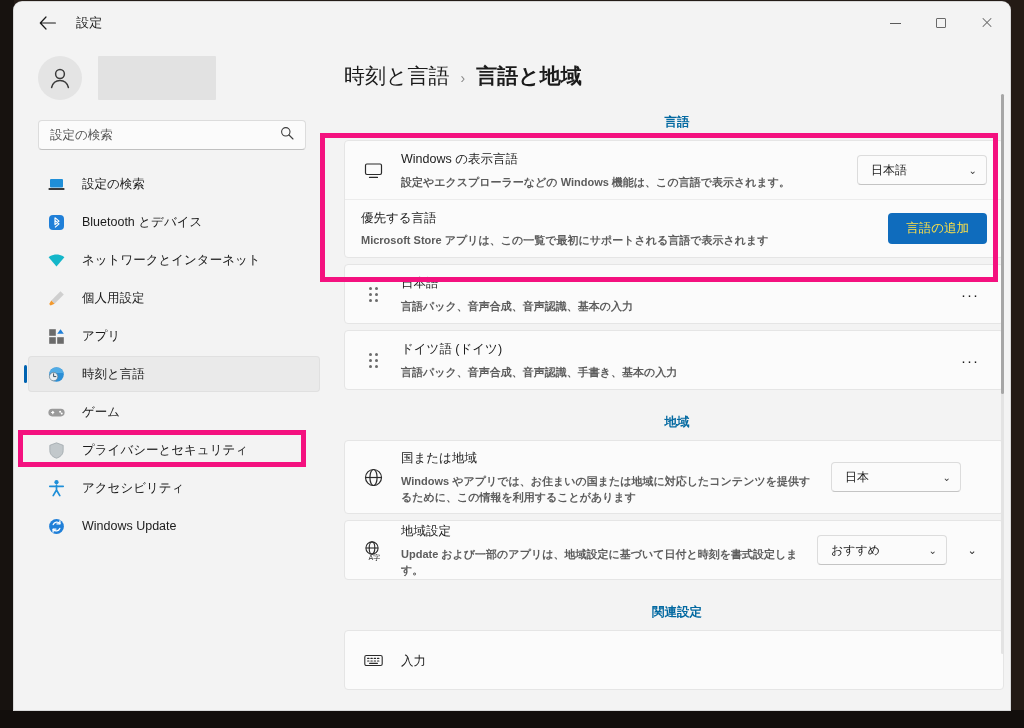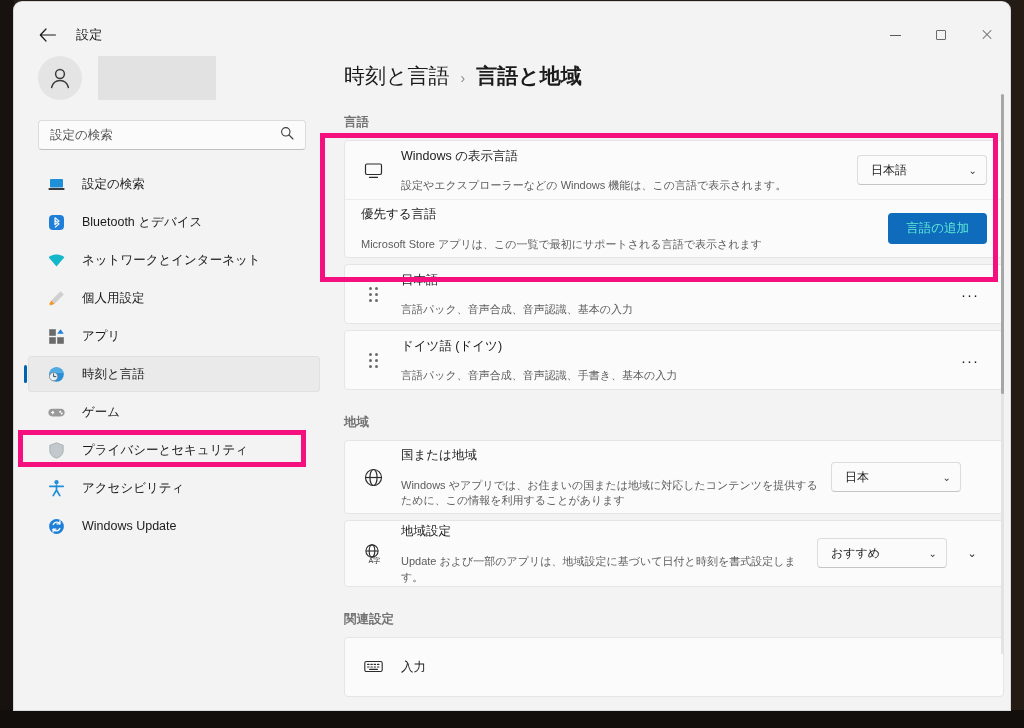--- a/index.html
+++ b/index.html
@@ -24,21 +24,21 @@
     left: 14px; top: 2px;
     width: 996px; height: 708px;
     background: #f3f3f3;
     border-radius: 8px 8px 0 0;
     overflow: hidden;
     box-shadow: 0 0 0 1px #d8d8d8;
   }
 
   
   .titlebar {
-    position: absolute; left:0; top:12px; width:996px; height:42px;
+    position: absolute; left:0; top:0; width:996px; height:42px;
     background: #f3f3f3;
     display: flex; align-items: center;
   }
   .back-btn {
     width: 34px; height: 30px; margin-left: 16px;
     display: flex; align-items: center; justify-content: center;
     border-radius: 4px; cursor: pointer;
   }
   .back-btn svg { display:block; }
   .app-title {
@@ -126,22 +126,22 @@
   }
   .breadcrumb {
     display:flex; align-items:baseline;
     padding: 18px 0 0 14px;
   }
   .crumb-parent { font-size: 21px; color:#1b1b1b; }
   .crumb-sep { font-size: 14px; color:#8a8a8a; margin: 0 11px; }
   .crumb-current { font-size: 21px; font-weight: bold; color:#1b1b1b; }
 
   .section-head {
-    font-size: 12.5px; font-weight: bold; color:#737373;
-    padding-left: 14px; margin-top: 24px; margin-bottom: 9px;
+    font-size: 12.5px; font-weight: bold; color:#0369a1;
+    padding-left: 14px; margin-top: 24px; margin-bottom: 9px; text-align: center;
   }
 
   .card {
     margin-left: 14px; width: 660px;
     background:#fbfbfb;
     border:1px solid #e5e5e5;
     border-radius:4px;
   }
   .card + .card { margin-top: 6px; }
 
@@ -151,39 +151,39 @@
     min-height: 58px;
   }
   .row.split { border-top: 1px solid #ececec; }
   .row-ico {
     width: 24px; margin-right: 16px; flex:none;
     display:flex; align-items:center; justify-content:center;
     color:#2b2b2b;
   }
   .row-txt { flex: 1 1 auto; padding-right: 12px; }
   .row-title { font-size: 12.5px; color:#1b1b1b; line-height: 1.35; }
-  .row-sub { font-size: 11px; color:#5c5c5c; line-height: 1.45; margin-top: 14px; }
+  .row-sub { font-size: 11px; color:#5c5c5c; line-height: 1.45; margin-top: 7px; font-weight: bold; }
 
   .combo {
     flex: none;
     min-width: 130px; height: 30px;
     background:#fbfbfb;
     border:1px solid #dcdcdc; border-bottom-color:#c4c4c4;
     border-radius:4px;
     display:flex; align-items:center; justify-content:space-between;
     padding: 0 9px 0 13px;
     font-size: 12px; color:#1b1b1b;
     cursor:pointer;
   }
   .combo .chev { color:#3a3a3a; font-size:10px; margin-left: 14px; }
 
   .primary-btn {
     flex:none;
     height: 31px; padding: 0 18px;
-    background:#0f6cbd; color:#5eead4;
+    background:#0f6cbd; color:#fde047;
     border:0; border-radius:4px;
     font-family:inherit; font-size:12.5px;
     cursor:pointer;
   }
 
   .drag-dots { display:grid; grid-template-columns: 3px 3px; gap: 3px; }
   .drag-dots i { width:3px; height:3px; background:#6b6b6b; border-radius:50%; display:block; }
 
   .ellipsis-btn {
     flex:none; width:34px; height:28px;

